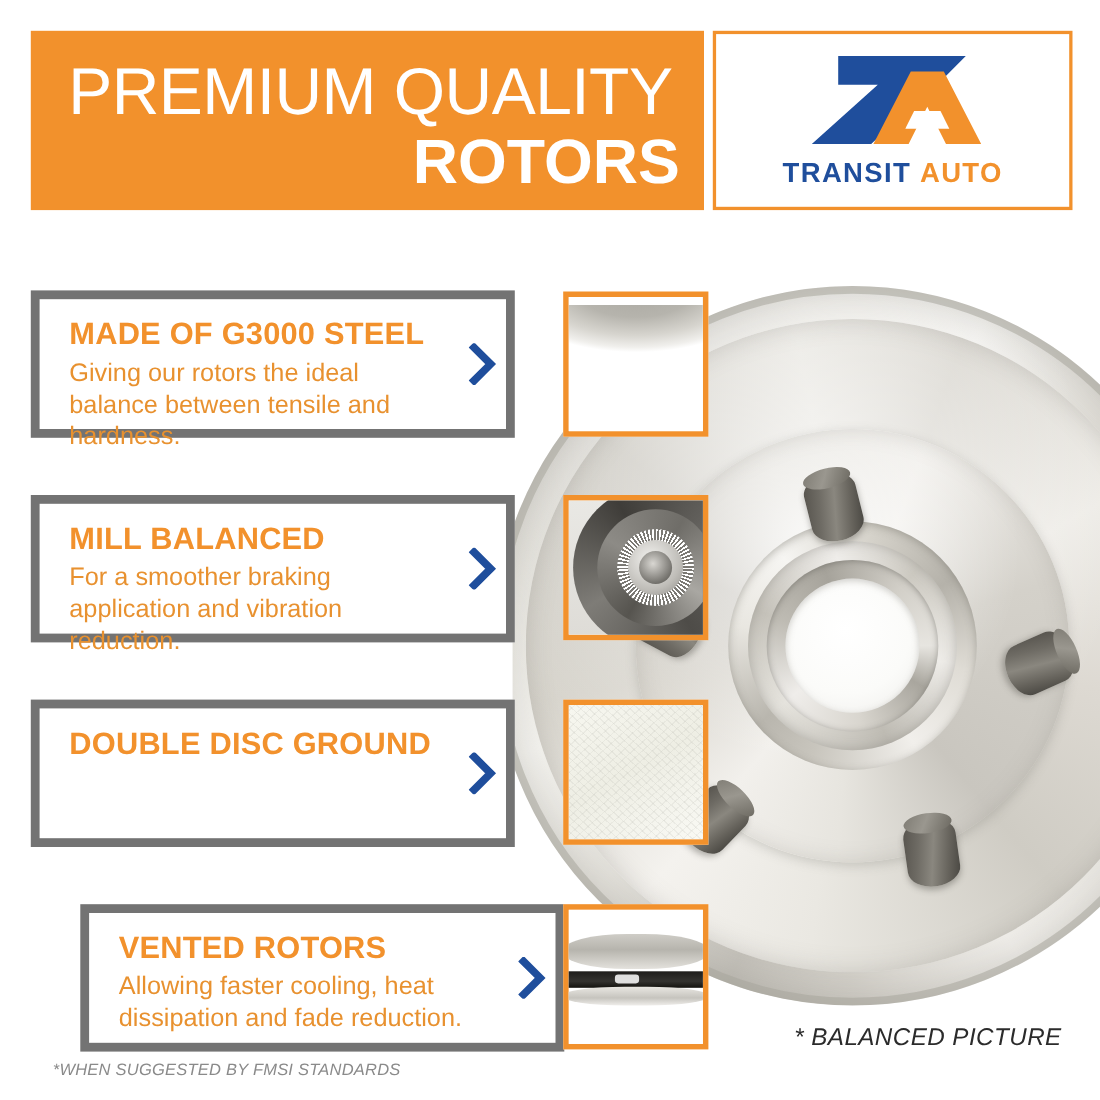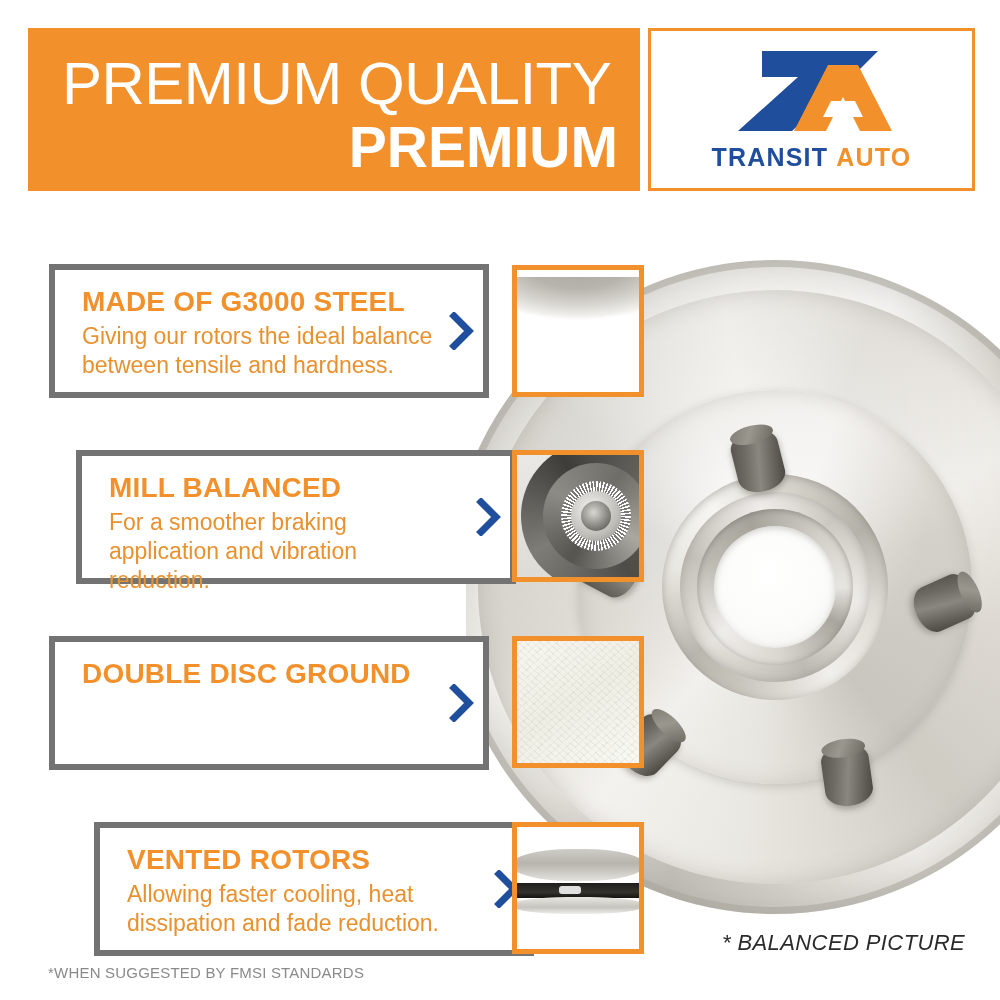--- a/index.html
+++ b/index.html
@@ -117,25 +117,25 @@
     border-radius:24px/16px;
     box-shadow:0 3px 6px rgba(90,88,82,0.45);
   }
   .stud::after{
     content:"";position:absolute;left:2px;top:-5px;width:44px;height:18px;border-radius:50%;
     background:linear-gradient(120deg,#7e7b73 0%,#9a978f 45%,#6a675f 100%);
   }
 
   
   .feature-box{
-    position:absolute;left:49px;width:440px;height:134px;
-    background:#FFFFFF;border:6px solid #737373;box-sizing:border-box;
+    position:absolute;left:28px;width:440px;height:134px;
+    background:#FFFFFF;border:8px solid #737373;box-sizing:border-box;
   }
   #feature-box-0{top:264px;}
-  #feature-box-1{top:450px;margin-left:27px;}
+  #feature-box-1{top:450px;}
   #feature-box-2{top:636px;}
   #feature-box-3{top:822px;margin-left:45px;}
   .feature-title{
     position:absolute;left:27px;top:16px;right:58px;
     color:#F2912C;font-size:28px;font-weight:bold;letter-spacing:0.2px;
     line-height:32px;white-space:nowrap;
   }
   .feature-desc{
     position:absolute;left:27px;top:52px;right:50px;
     color:#E8912F;font-size:23px;font-weight:400;line-height:29px;
@@ -195,35 +195,35 @@
     background:linear-gradient(180deg,#1e1d1b 0%,#343330 60%,#14130f 100%);}
   .ve-gap::after{content:"";position:absolute;left:36%;top:18%;width:16%;height:58%;
     background:rgba(255,255,255,0.85);border-radius:3px;}
   .ve-bot{position:absolute;left:-6px;right:-6px;top:57%;height:14%;
     background:linear-gradient(180deg,#e9e7e2 0%,#c6c4be 60%,#efedea 100%);
     border-radius:50%/10px;}
 
   
   #fmsi-note{
     position:absolute;left:48px;top:964px;
-    color:#8A8A8A;font-size:15px;letter-spacing:0.2px;white-space:nowrap;
+    color:#8A8A8A;font-size:15px;font-style:italic;letter-spacing:0.2px;white-space:nowrap;
   }
   #generic-note{
     position:absolute;left:722px;top:930px;
     color:#2B2B2B;font-size:22px;font-style:italic;letter-spacing:0.4px;white-space:nowrap;
   }
 </style>
 </head>
 <body>
 
 <div id="page">
 
   <div id="header-banner">
     <div id="banner-line1">PREMIUM QUALITY</div>
-    <div id="banner-line2">PREMIUM</div>
+    <div id="banner-line2">ROTORS</div>
   </div>
 
   <div id="logo-box">
     <svg id="logo-mark" viewBox="0 0 160 96">
       <polygon points="30,6 146,6 120,32 64,32 118,32 60,86 6,86 66,32 30,32" fill="#1F4E9C"></polygon>
       <polygon points="96,20 126,20 160,86 128,86 111,52 94,86 62,86" fill="#F2912C"></polygon>
       <polygon points="99,56 123,56 131,72 91,72" fill="#FFFFFF"></polygon>
     </svg>
     <div id="logo-wordmark">
       <span class="wm-blue">TRANSIT</span><span>&nbsp;</span><span class="wm-orange">AUTO</span>

